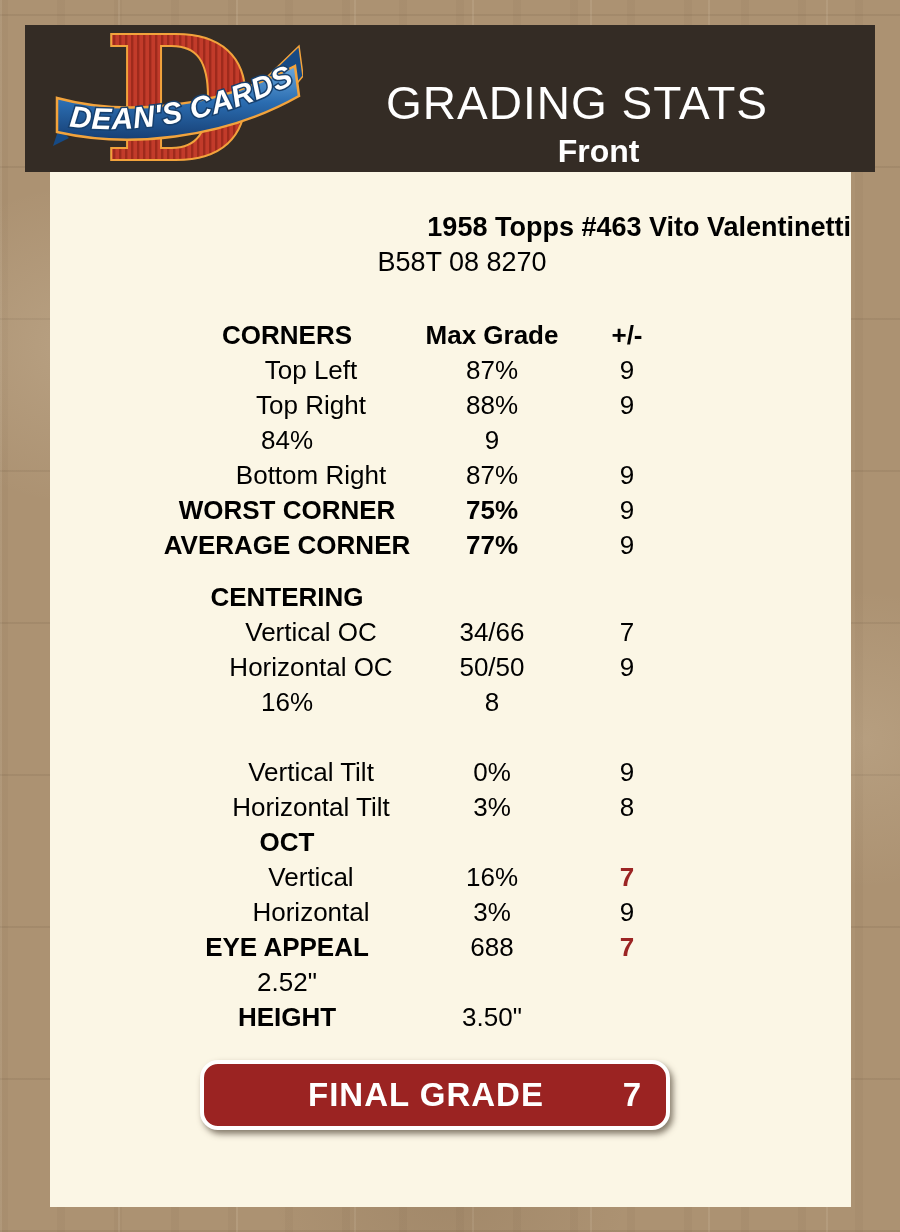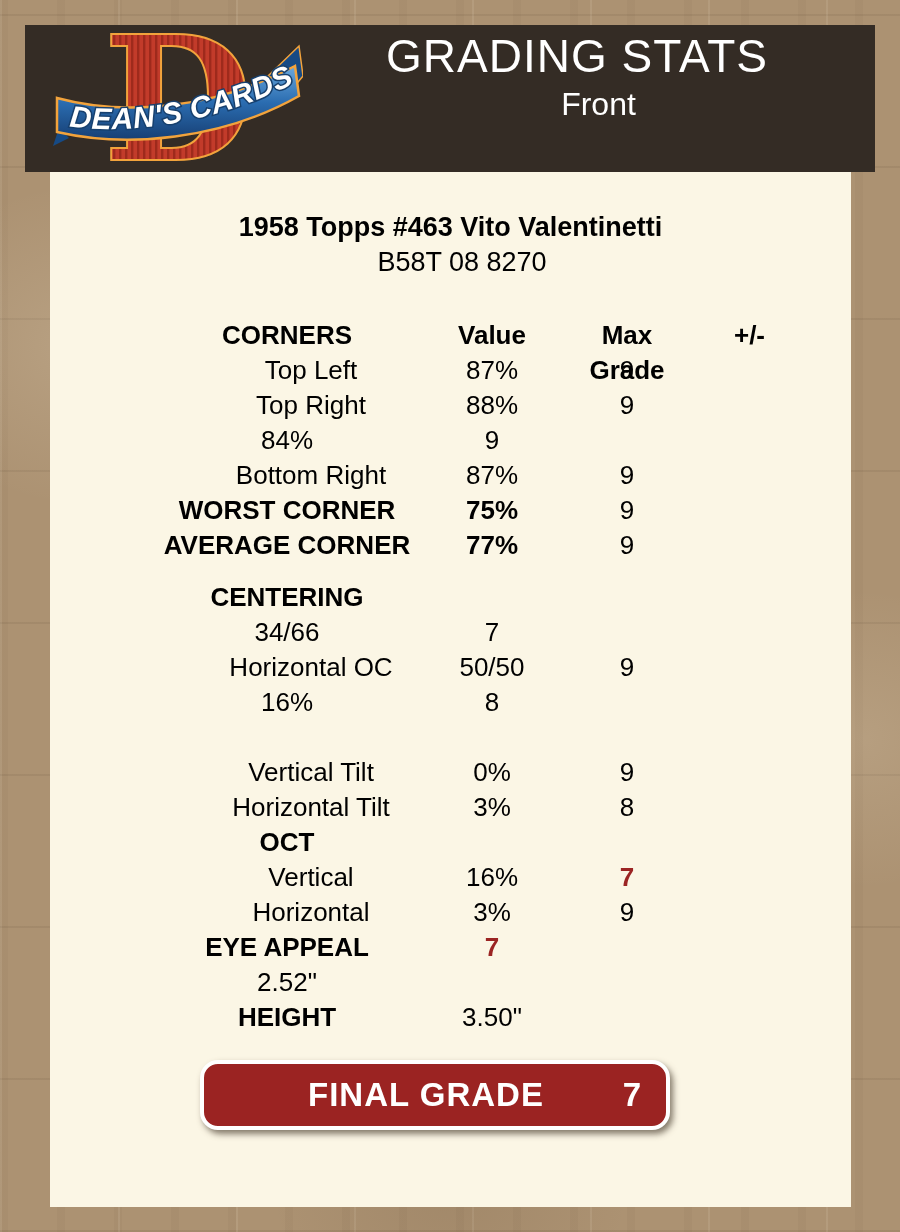--- a/index.html
+++ b/index.html
@@ -19,30 +19,30 @@
       repeating-linear-gradient(0deg, rgba(70,52,34,0.09) 0 2px, transparent 2px 152px),
       repeating-linear-gradient(90deg, rgba(120,95,70,0.08) 0 8px, transparent 8px 57px);
   }
   .header-bar{
     position:absolute;left:25px;top:25px;width:850px;height:147px;
     background:#342c25;
   }
   .logo{position:absolute;left:28px;top:7px;width:250px;height:135px;}
   .header-titles{
     position:absolute;left:277px;top:0;width:550px;height:147px;
-    display:flex;flex-direction:column;justify-content:flex-start;align-items:center;
-    color:#fff;text-align:center;padding-top:4px;box-sizing:border-box;
+    display:flex;flex-direction:column;justify-content:flex-end;align-items:center;
+    color:#fff;text-align:center;padding-top:20px;box-sizing:border-box;
   }
   .header-title{font-size:46px;font-weight:400;letter-spacing:1px;line-height:54px;}
-  .header-subtitle{font-size:32px;font-weight:400;line-height:42px;margin-left:43px;}
+  .header-subtitle{font-size:32px;font-weight:700;line-height:42px;margin-left:43px;}
   .panel{
     position:absolute;left:50px;top:172px;width:801px;height:1035px;
     background:#fbf6e5;
   }
-  .card-title{margin-top:38px;text-align:center;font-size:27px;font-weight:bold;line-height:35px;}
+  .card-title{margin-top:38px;text-align:right;font-size:27px;font-weight:bold;line-height:35px;}
   .card-code{text-align:center;font-size:27px;line-height:35px;padding-left:23px;}
   .grade-table{margin-top:38px;padding-left:102px;font-size:26px;}
   .row{display:grid;grid-template-columns:270px 140px 130px 115px;height:35px;line-height:35px;}
   .row .c1{text-align:center;white-space:nowrap;}
   .row .c2,.row .c3,.row .c4{text-align:center;}
   .head{font-weight:bold;}
   .indent{padding-left:48px;}
   .sec{font-weight:bold;}
   .bv{font-weight:bold;}
   .red{color:#9b2423;font-weight:bold;}
@@ -93,21 +93,20 @@
     </div>
   </div>
 
   <div class="panel">
     <div class="card-title">1958 Topps #463 Vito Valentinetti</div>
     <div class="card-code">B58T 08 8270</div>
 
     <div class="grade-table">
       <div class="row head">
         <span class="c1">CORNERS</span>
-        <span class="c2">Value</span>
         <span class="c3">Max Grade</span>
         <span class="c4">+/-</span>
       </div>
 
       <div class="row">
         <span class="c1 indent">Top Left</span>
         <span class="c2">87%</span>
         <span class="c3">9</span>
         <span class="c4"></span>
       </div>
@@ -141,20 +140,21 @@
         <span class="c4"></span>
       </div>
 
       <div class="row gap">
         <span class="c1 sec">CENTERING</span>
         <span class="c2"></span>
         <span class="c3"></span>
         <span class="c4"></span>
       </div>
       <div class="row">
+        <span class="c1 indent">Vertical OC</span>
         <span class="c2">34/66</span>
         <span class="c3">7</span>
         <span class="c4"></span>
       </div>
       <div class="row">
         <span class="c1 indent">Horizontal OC</span>
         <span class="c2">50/50</span>
         <span class="c3">9</span>
         <span class="c4"></span>
       </div>
@@ -195,20 +195,21 @@
         <span class="c4"></span>
       </div>
       <div class="row">
         <span class="c1 indent">Horizontal</span>
         <span class="c2">3%</span>
         <span class="c3">9</span>
         <span class="c4"></span>
       </div>
       <div class="row">
         <span class="c1 sec">EYE APPEAL</span>
+        <span class="c2">688</span>
         <span class="c3 red">7</span>
         <span class="c4"></span>
       </div>
       <div class="row">
         <span class="c2">2.52"</span>
         <span class="c3"></span>
         <span class="c4"></span>
       </div>
       <div class="row">
         <span class="c1 sec">HEIGHT</span>

